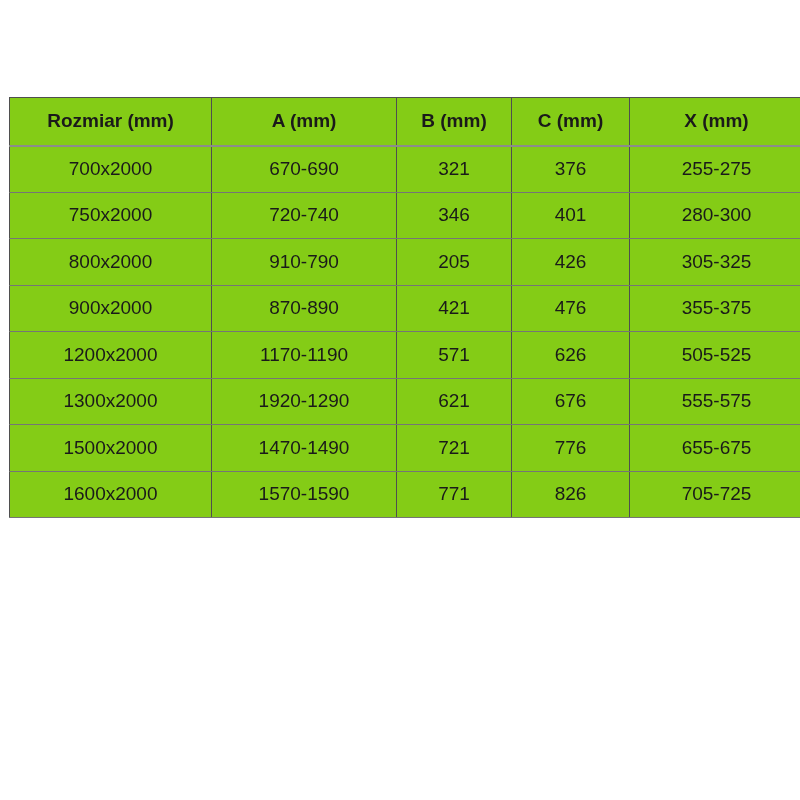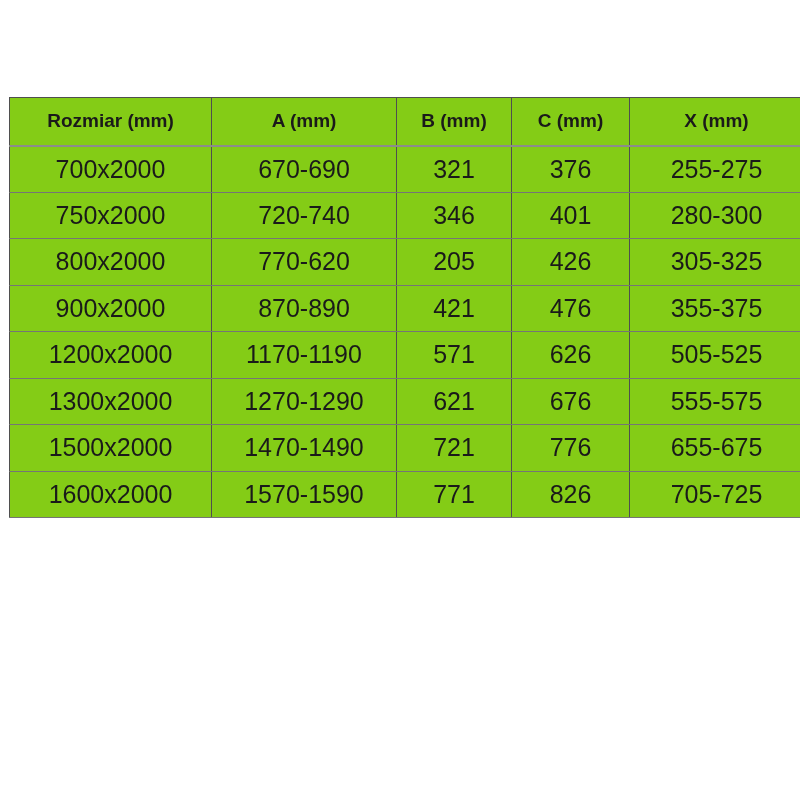--- a/index.html
+++ b/index.html
@@ -42,21 +42,21 @@
   }
   table.spec th {
     font-size: 19px;
     font-weight: 700;
     border-bottom: 2px solid #8c8c8c;
   }
   table.spec tbody tr {
     height: 46.5px;
   }
   table.spec td {
-    font-size: 25px;
+    font-size: 19px;
     font-weight: 400;
     border-top: 1px solid #757575;
     border-bottom: 1px solid #757575;
   }
   table.spec {
     border: 1px solid #3f3f3f;
   }
 </style>
 </head>
 <body>
@@ -89,42 +89,42 @@
         </tr>
         <tr>
           <td>750x2000</td>
           <td>720-740</td>
           <td>346</td>
           <td>401</td>
           <td>280-300</td>
         </tr>
         <tr>
           <td>800x2000</td>
-          <td>770-620</td>
+          <td>910-790</td>
           <td>205</td>
           <td>426</td>
           <td>305-325</td>
         </tr>
         <tr>
           <td>900x2000</td>
           <td>870-890</td>
           <td>421</td>
           <td>476</td>
           <td>355-375</td>
         </tr>
         <tr>
           <td>1200x2000</td>
           <td>1170-1190</td>
           <td>571</td>
           <td>626</td>
           <td>505-525</td>
         </tr>
         <tr>
           <td>1300x2000</td>
-          <td>1270-1290</td>
+          <td>1920-1290</td>
           <td>621</td>
           <td>676</td>
           <td>555-575</td>
         </tr>
         <tr>
           <td>1500x2000</td>
           <td>1470-1490</td>
           <td>721</td>
           <td>776</td>
           <td>655-675</td>

